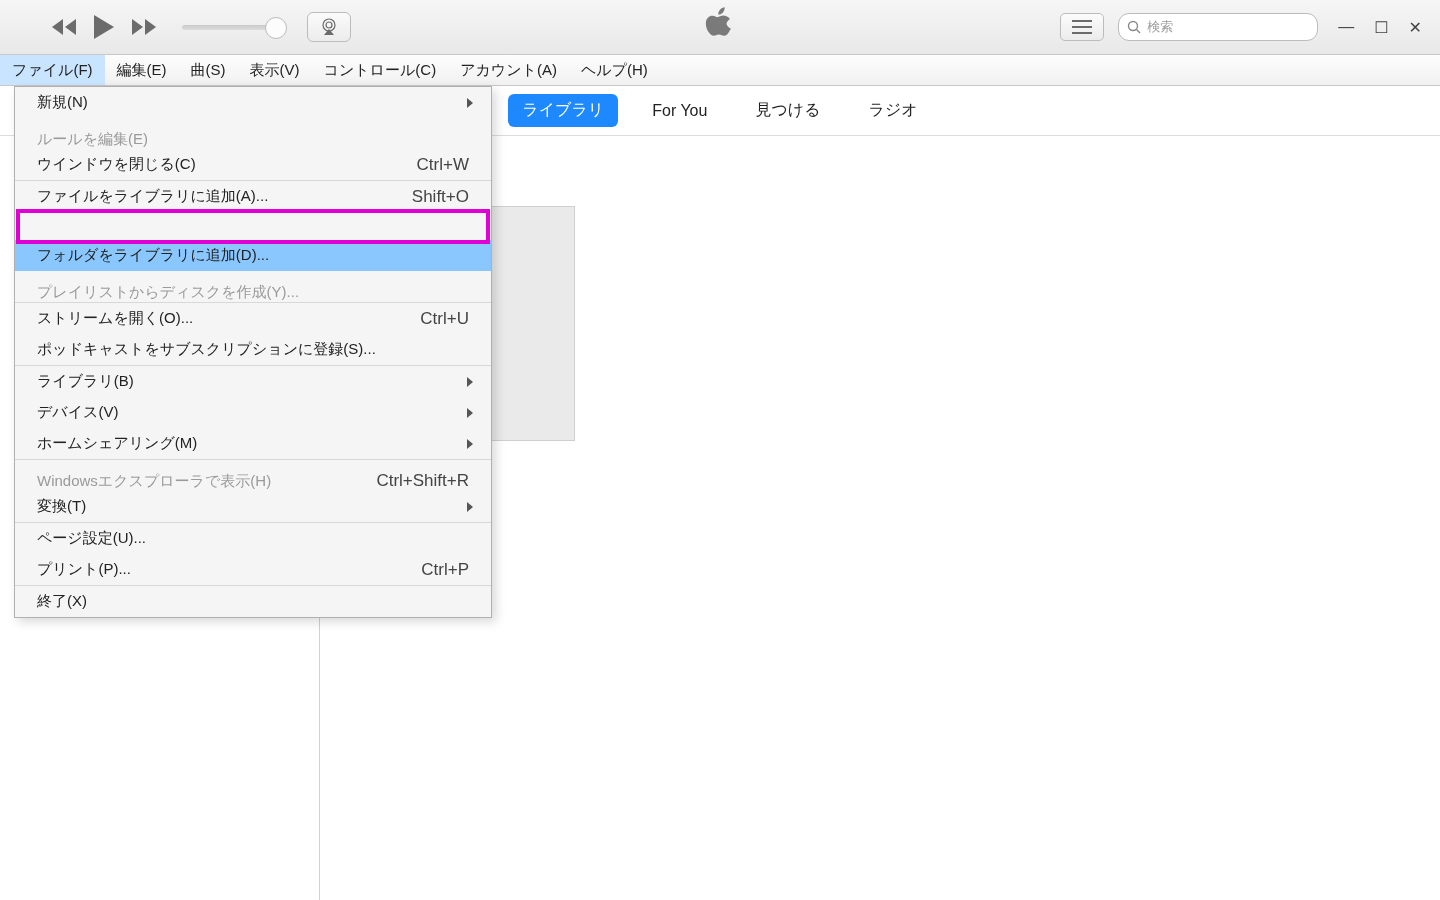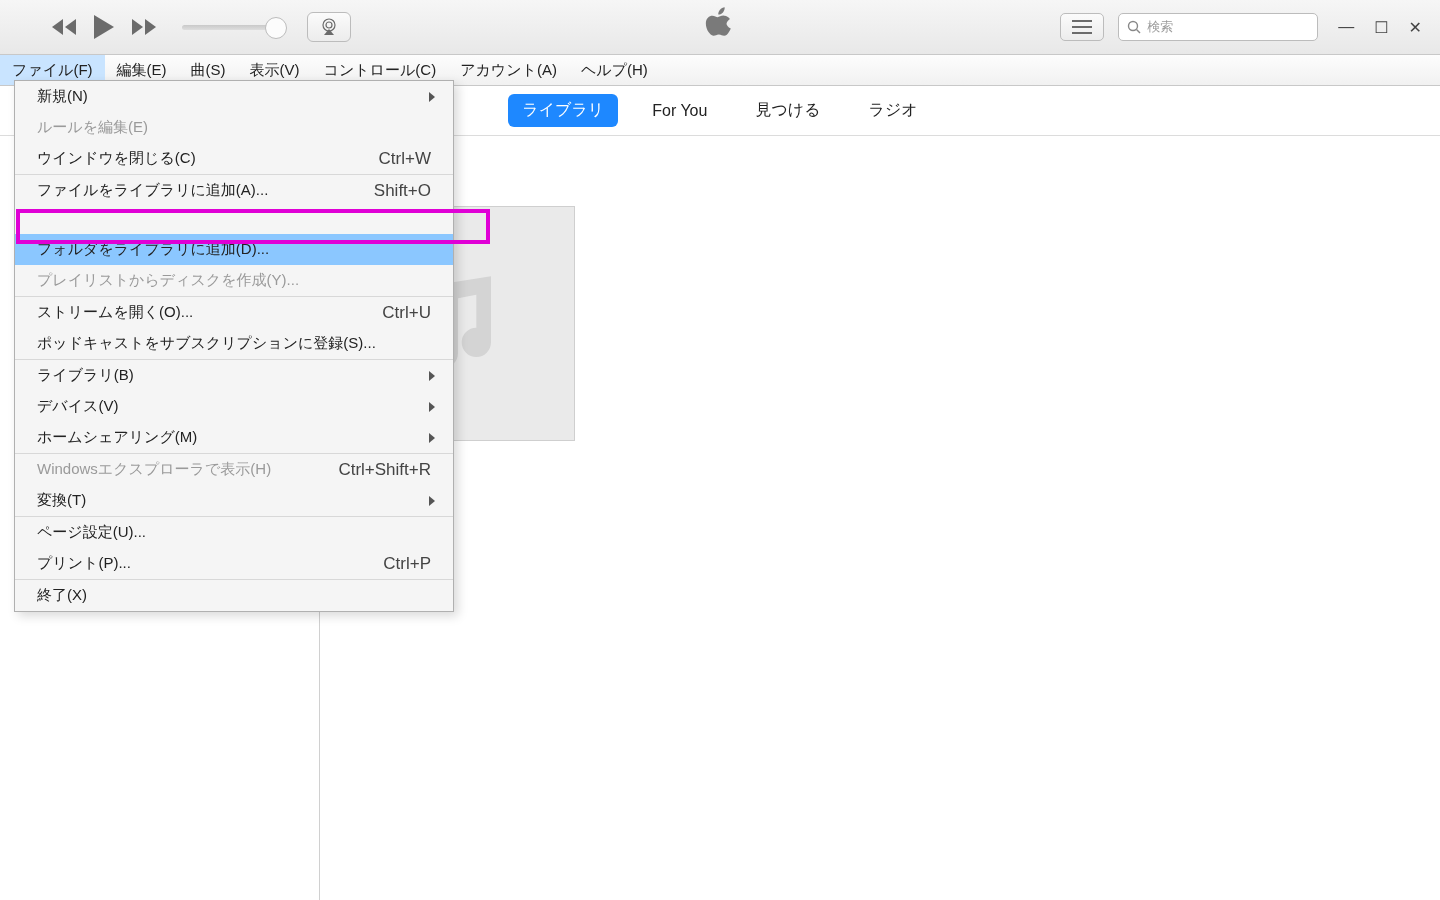--- a/index.html
+++ b/index.html
@@ -17,21 +17,21 @@
   position: relative;
 }
 .play-group { display: flex; align-items: center; gap: 14px; }
 .pbtn { color: #6b6b6b; display: flex; }
 .vol { width: 95px; height: 5px; background: linear-gradient(#c9c9c9,#dedede); border-radius: 3px; margin: 0 10px; position: relative; }
 .vol::after { content:""; position:absolute; right:-10px; top:-8px; width:20px; height:20px; background:#fcfcfc; border:1px solid #bcbcbc; border-radius:50%; }
 .airplay-btn { width:44px; height:30px; border:1px solid #bcbcbc; border-radius:6px; background:linear-gradient(#fbfbfb,#ececec); display:flex; align-items:center; justify-content:center; color:#6b6b6b; margin-left:6px;}
 .apple-center { position:absolute; left:50%; transform:translateX(-50%); color:#7a7a7a; }
 .right-group { margin-left:auto; display:flex; align-items:center; gap:14px; }
 .list-btn { width:44px; height:28px; border:1px solid #bcbcbc; border-radius:5px; background:linear-gradient(#fbfbfb,#ececec); display:flex; align-items:center; justify-content:center; color:#6b6b6b;}
-.search-box { width:200px; height:28px; border:1px solid #bcbcbc; border-radius:5px; background:#fff; display:flex; align-items:center; padding:0 8px; gap:6px; color:#9a9a9a; font-size:13px;}
+.search-box { width:200px; height:28px; border:1px solid #bcbcbc; border-radius:11px; background:#fff; display:flex; align-items:center; padding:0 8px; gap:6px; color:#9a9a9a; font-size:13px;}
 .window-controls { display:flex; gap:20px; color:#444; margin-left:6px;}
 .window-controls span { cursor:default; font-size:16px; }
 
 
 .menubar {
   height: 31px;
   background: linear-gradient(#fdfdfd,#f1f1f1);
   border-bottom: 1px solid #c8c8c8;
   display: flex;
   align-items: stretch;
@@ -70,40 +70,40 @@
   position:absolute; top:70px; left:20px;
   width:235px; height:235px;
   border:1px solid #cfcfcf; background:#eaeaea;
   display:flex; align-items:center; justify-content:center;
   color:#cfcfcf;
 }
 
 
 .dropdown {
   position: absolute;
-  top: 80px;
+  top: 86px;
   left: 14px;
-  width: 440px;
+  width: 478px;
   background: #f5f5f5;
   border: 1px solid #b0b0b0;
   box-shadow: 4px 4px 10px rgba(0,0,0,.15);
   z-index: 100;
 }
 .group { border-top: 1px solid #d8d8d8; }
 .group:first-child { border-top: none; }
 .mi {
   height: 31px;
   display:flex; align-items:center;
   padding: 0 22px;
   font-size: 15px;
   color:#222;
   position:relative;
 }
 .mi .shortcut { margin-left:auto; color:#444; font-size:17px; }
-.mi.disabled { color:#9a9a9a; }
+.mi.disabled { color:#9a9a9a;align-items:flex-end; }
 .mi.submenu::after {
   content:""; position:absolute; right:18px; top:50%; transform:translateY(-50%);
   border-left:6px solid #555; border-top:5px solid transparent; border-bottom:5px solid transparent;
 }
 .mi.highlight {
   background:#8bc7ff;
   margin-top:28px;
 }
 .highlight-outline {
   position:absolute; left:16px; top:209px; width:474px; height:35px;

